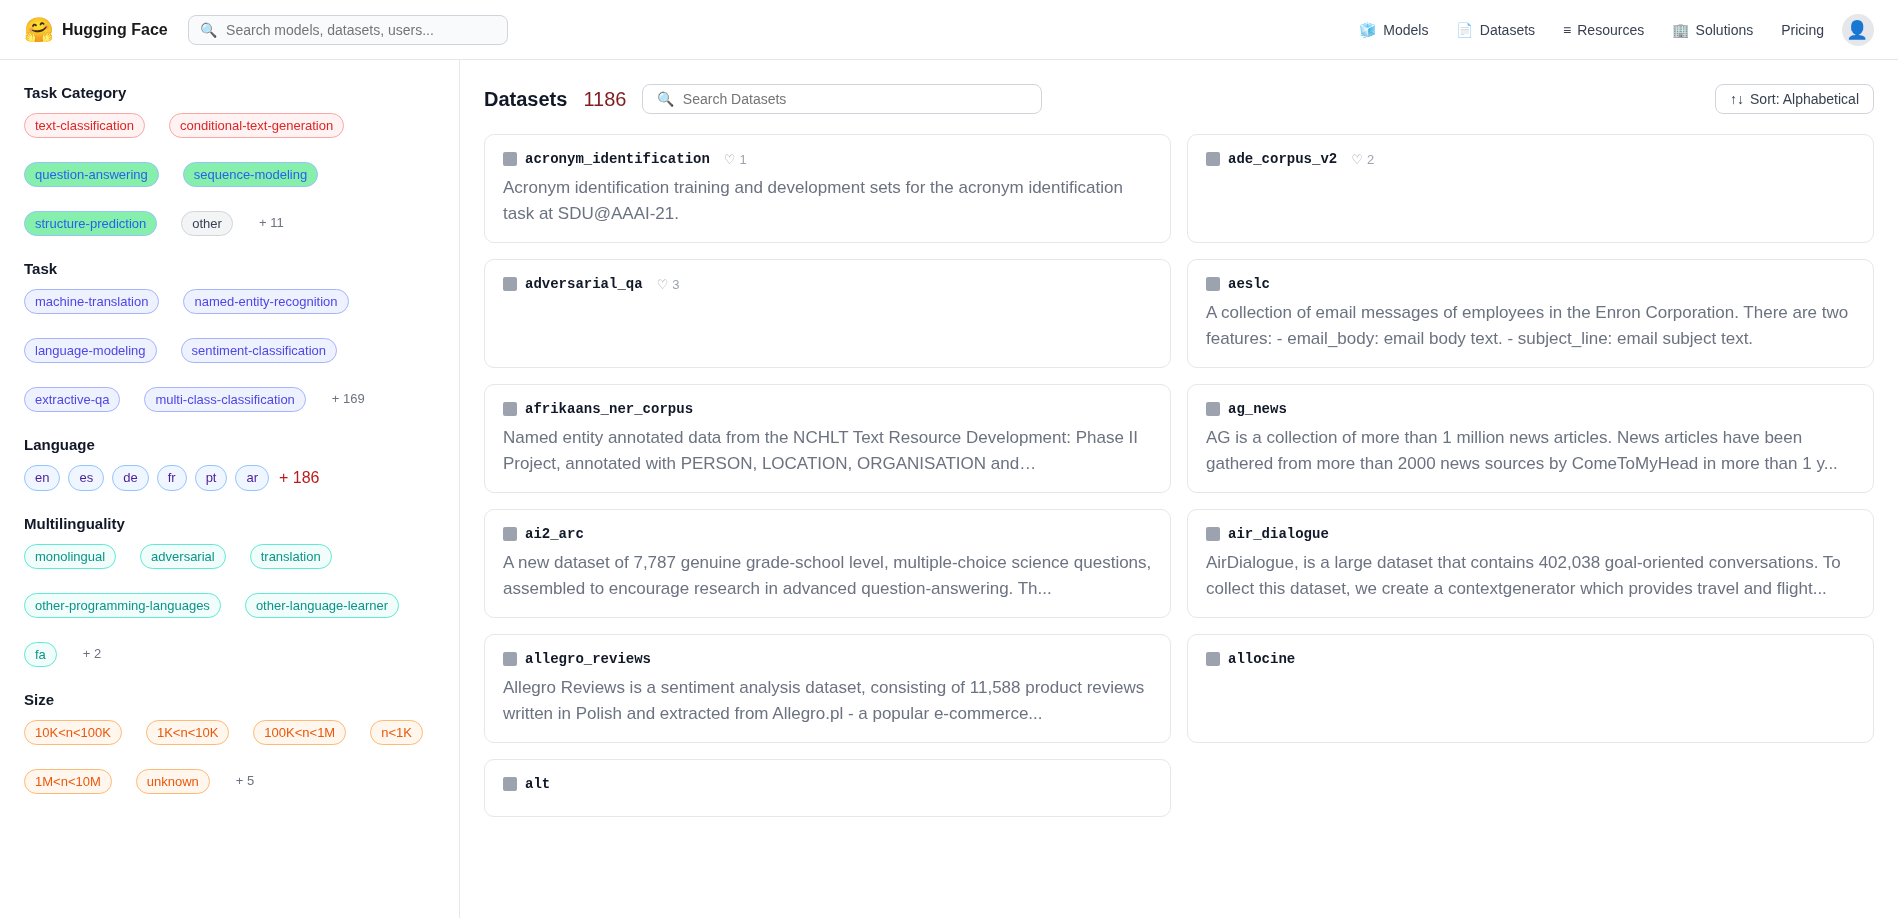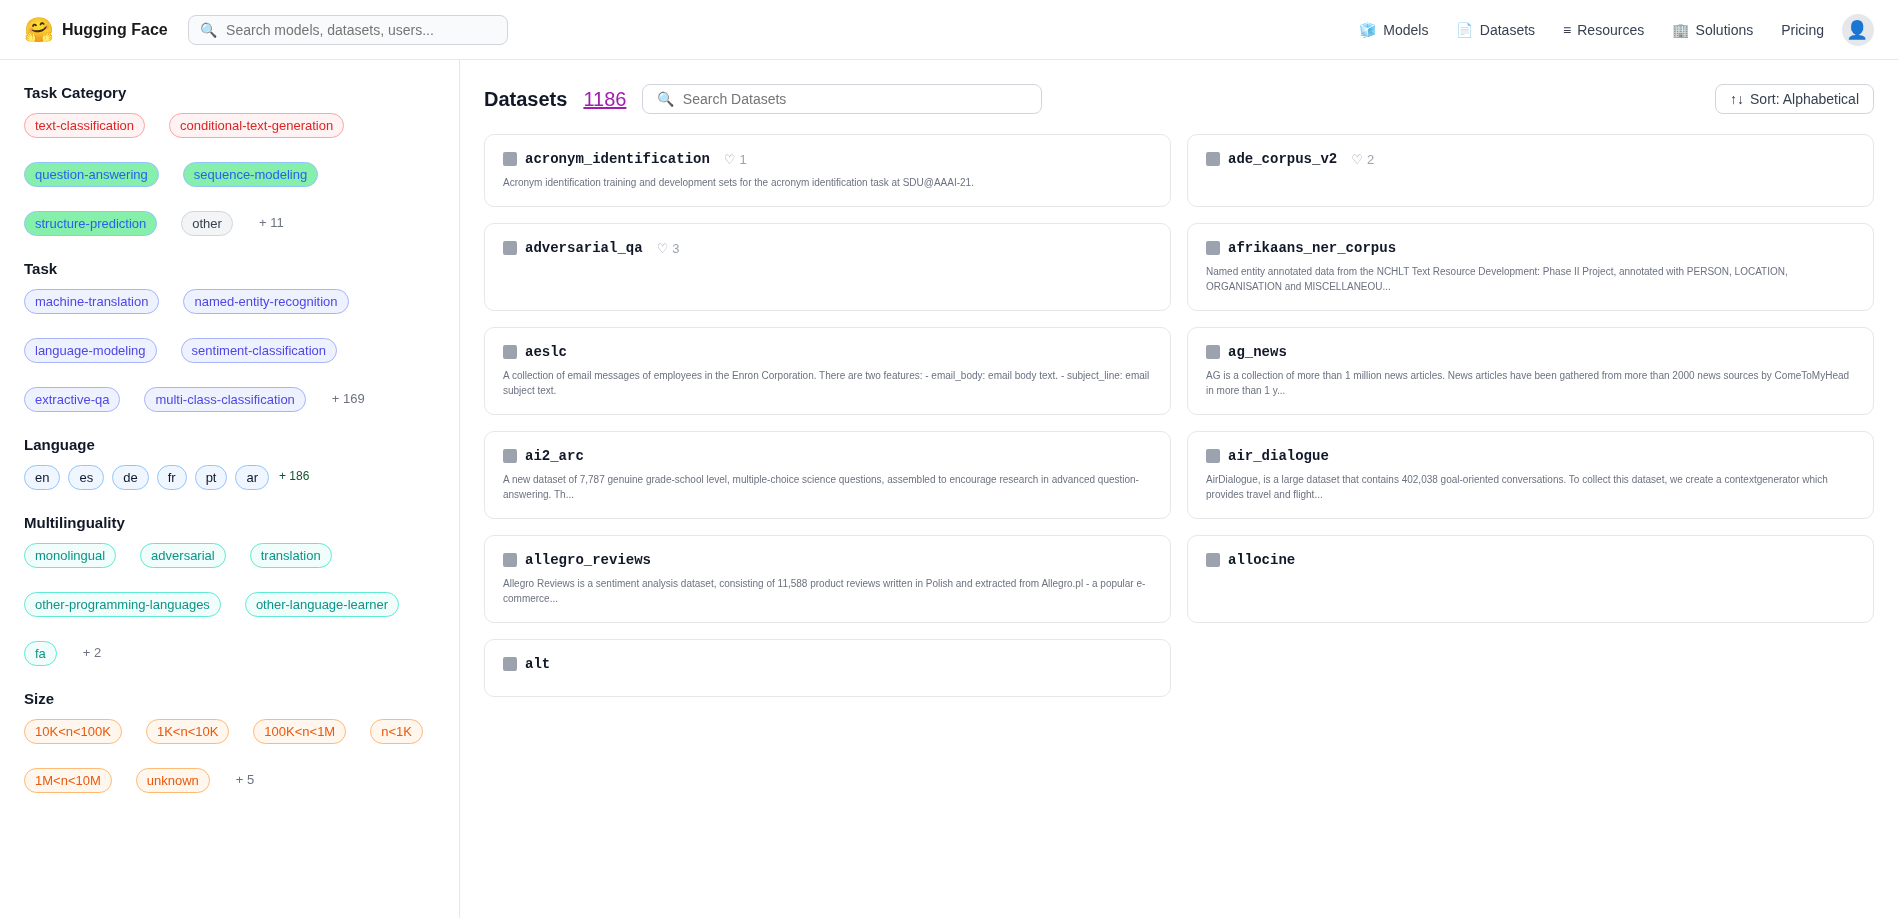--- a/index.html
+++ b/index.html
@@ -42,30 +42,30 @@
     .filter-tag.active-indigo { background: #eef2ff; color: #4f46e5; border-color: #a5b4fc; }
     .filter-tag.active-teal { background: #f0fdfa; color: #0d9488; border-color: #5eead4; }
     .filter-tag.active-orange { background: #fff7ed; color: #ea580c; border-color: #fdba74; }
     .filter-tag.active-gray { background: #f3f4f6; color: #374151; border-color: #d1d5db; text-align: center; }
     .filter-tag.count-tag { background: transparent; color: #6b7280; border: none; padding: 4px 2px; }
     .lang-tags { display: flex; flex-wrap: wrap; gap: 8px; }
     .lang-tag {
       padding: 4px 10px; border-radius: 20px; font-size: 13px; cursor: pointer;
       background: #f3f4f6; color: #374151; border: 1px solid transparent;
     }
-    .lang-tag.active-blue { background: #eff6ff; color: #0f172a; border-color: #93c5fd; }
-    .more-count { font-size: 12px; color: #14532d; padding: 4px 2px; }
+    .lang-tag.active-blue { background: #eff6ff; color: #4c1d95; border-color: #93c5fd; }
+    .more-count { font-size: 16px; color: #b91c1c; padding: 4px 2px; }
 
     
     .main-content { flex: 1; padding: 24px 24px; overflow-y: auto; max-height: calc(100vh - 60px); }
 
     
     .datasets-header { display: flex; align-items: center; gap: 16px; margin-bottom: 20px; }
     .datasets-title { font-size: 20px; font-weight: 700; color: #111827; }
-    .datasets-count { font-size: 20px; font-weight: 400; color: #a21caf; text-decoration: underline; }
+    .datasets-count { font-size: 20px; font-weight: 400; color: #7f1d1d; }
     .datasets-search {
       flex: 1; display: flex; align-items: center; gap: 8px;
       border: 1px solid #d1d5db; border-radius: 8px; padding: 6px 14px; background: #fff;
       max-width: 400px;
     }
     .datasets-search input { border: none; outline: none; font-size: 14px; color: #374151; width: 100%; }
     .sort-btn {
       margin-left: auto; display: flex; align-items: center; gap: 6px;
       border: 1px solid #d1d5db; border-radius: 8px; padding: 6px 14px;
       background: #fff; cursor: pointer; font-size: 14px; color: #374151; white-space: nowrap;
@@ -75,21 +75,21 @@
     .datasets-grid { display: grid; grid-template-columns: 1fr 1fr; gap: 16px; }
     .dataset-card {
       border: 1px solid #e5e7eb; border-radius: 10px; padding: 16px 18px;
       cursor: pointer; transition: border-color 0.15s;
       background: #fff;
     }
     .dataset-card-header { display: flex; align-items: center; gap: 8px; margin-bottom: 8px; }
     .dataset-icon { width: 14px; height: 14px; background: #9ca3af; border-radius: 2px; flex-shrink: 0; }
     .dataset-name { font-size: 14px; font-weight: 600; color: #111827; font-family: 'Courier New', monospace; }
     .dataset-likes { display: flex; align-items: center; gap: 4px; color: #9ca3af; font-size: 13px; margin-left: 6px; }
-    .dataset-desc { font-size: 10px; color: #6b7280; line-height: 1.5; display: -webkit-box; -webkit-line-clamp: 2; -webkit-box-orient: vertical; overflow: hidden; }
+    .dataset-desc { font-size: 17px; color: #6b7280; line-height: 1.5; display: -webkit-box; -webkit-line-clamp: 2; -webkit-box-orient: vertical; overflow: hidden; }
   </style>
 </head>
 <body>
 
 <nav class="navbar">
   <a class="navbar-logo">
     <span class="emoji">🤗</span>
     <span>Hugging Face</span>
   </a>
   <div class="navbar-search">
@@ -231,31 +231,31 @@
         <div class="dataset-card-header">
           <div class="dataset-icon" style="background:#9ca3af;"></div>
           <span class="dataset-name">adversarial_qa</span>
           <span class="dataset-likes">♡ <span>3</span></span>
         </div>
       </div>
 
       <div class="dataset-card">
         <div class="dataset-card-header">
           <div class="dataset-icon" style="background:#9ca3af;"></div>
+          <span class="dataset-name">aeslc</span>
+        </div>
+        <div class="dataset-desc">A collection of email messages of employees in the Enron Corporation. There are two features: - email_body: email body text. - subject_line: email subject text.</div>
+      </div>
+
+      <div class="dataset-card">
+        <div class="dataset-card-header">
+          <div class="dataset-icon" style="background:#9ca3af;"></div>
           <span class="dataset-name">afrikaans_ner_corpus</span>
         </div>
         <div class="dataset-desc">Named entity annotated data from the NCHLT Text Resource Development: Phase II Project, annotated with PERSON, LOCATION, ORGANISATION and MISCELLANEOU...</div>
-      </div>
-
-      <div class="dataset-card">
-        <div class="dataset-card-header">
-          <div class="dataset-icon" style="background:#9ca3af;"></div>
-          <span class="dataset-name">aeslc</span>
-        </div>
-        <div class="dataset-desc">A collection of email messages of employees in the Enron Corporation. There are two features: - email_body: email body text. - subject_line: email subject text.</div>
       </div>
 
       <div class="dataset-card">
         <div class="dataset-card-header">
           <div class="dataset-icon" style="background:#9ca3af;"></div>
           <span class="dataset-name">ag_news</span>
         </div>
         <div class="dataset-desc">AG is a collection of more than 1 million news articles. News articles have been gathered from more than 2000 news sources by ComeToMyHead in more than 1 y...</div>
       </div>
 

